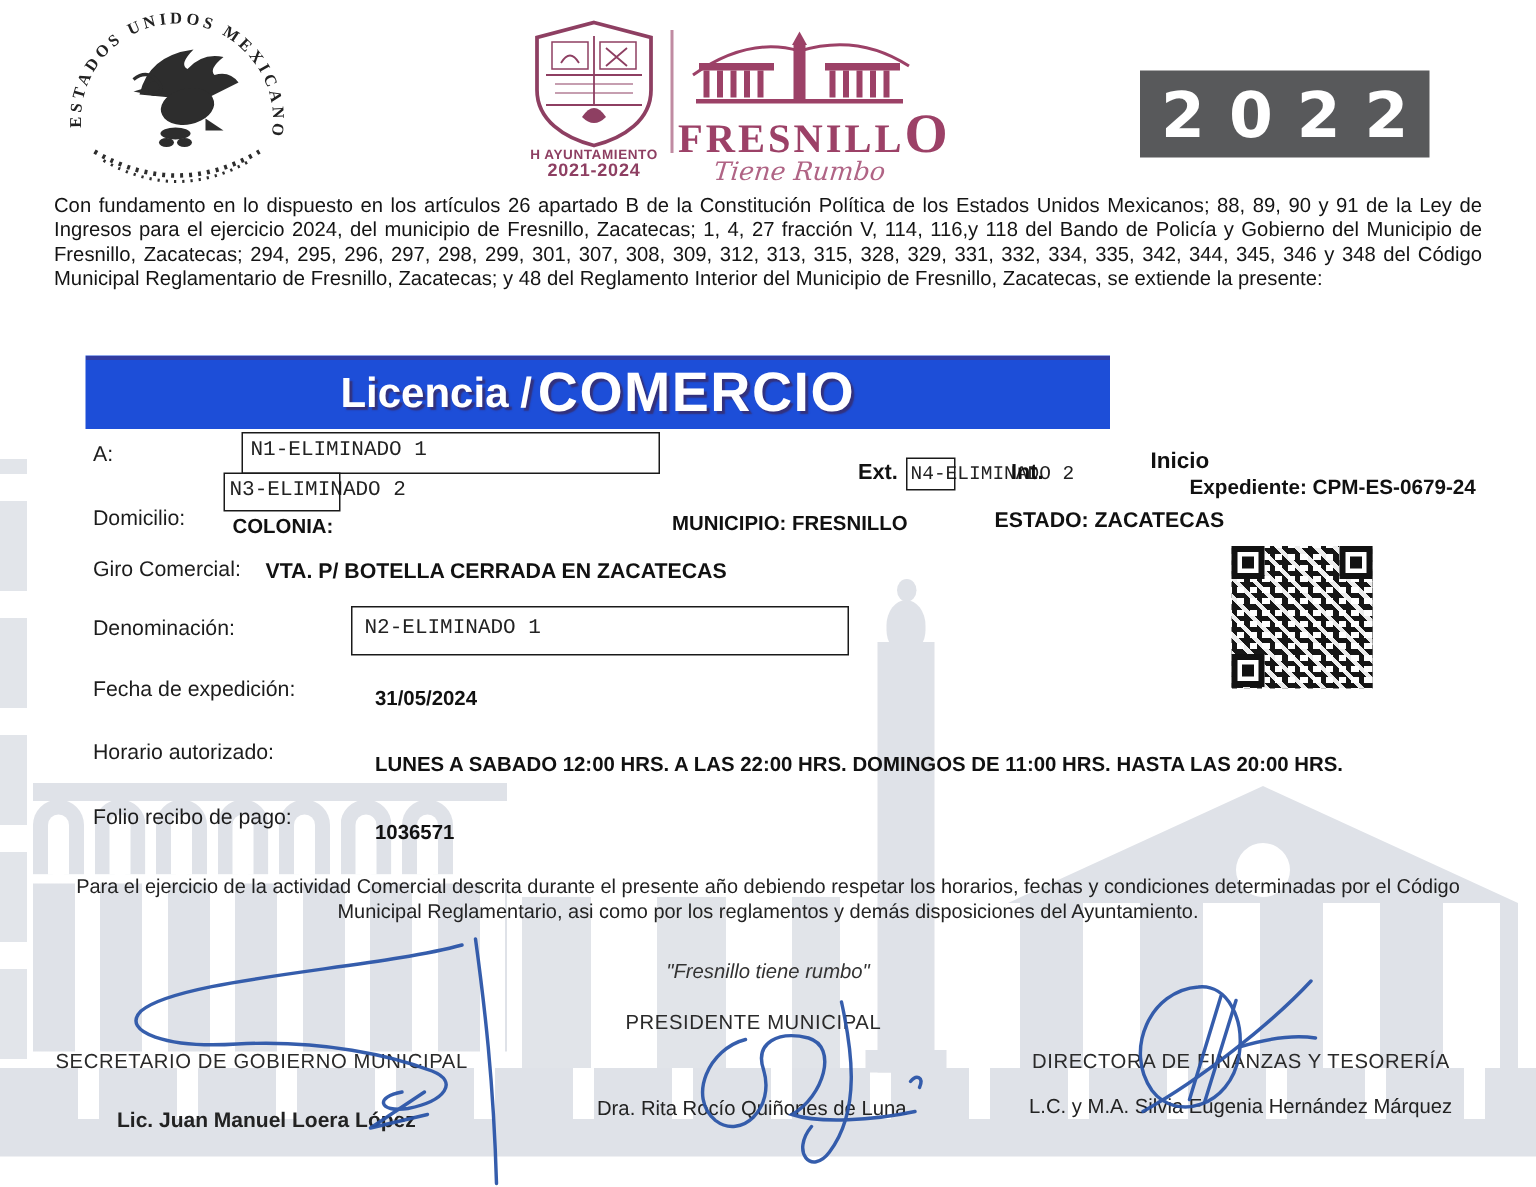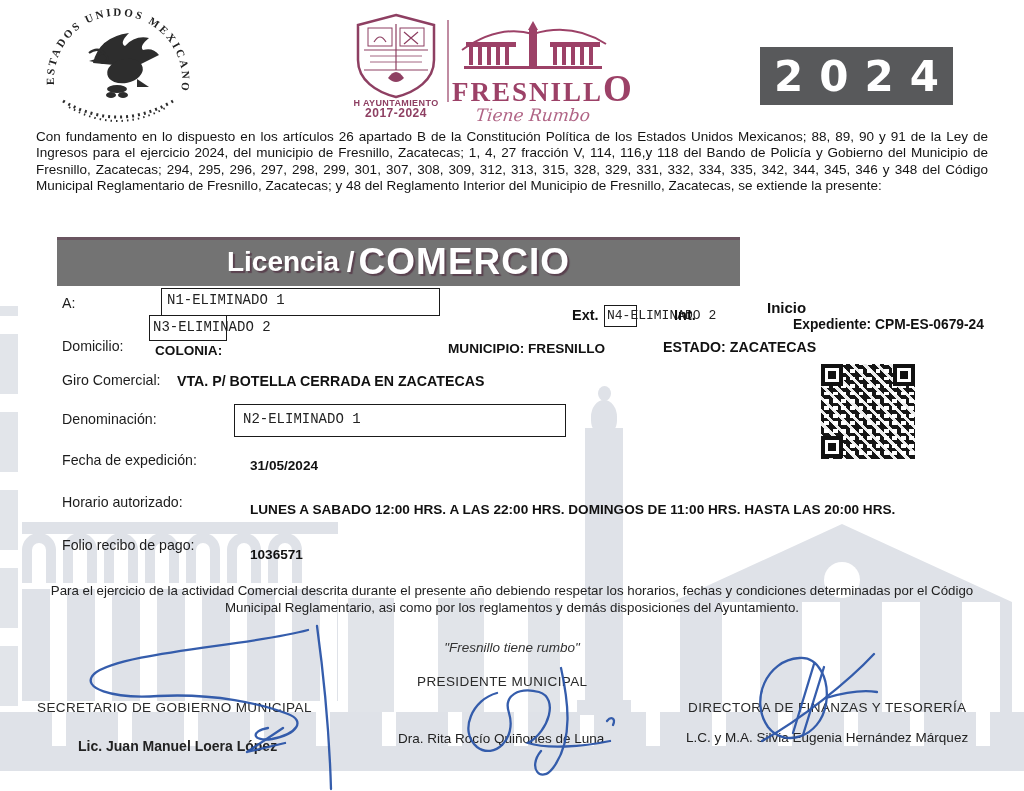--- a/index.html
+++ b/index.html
@@ -45,21 +45,21 @@
   #logo-slogan{font-family:"DejaVu Serif",serif;font-style:italic;color:#b06485;
       font-size:17px;transform:skewX(-6deg);margin-top:0px;}
   #yearbox{left:760px;top:47px;width:193px;height:58px;background:#58595b;z-index:2;
       display:flex;align-items:center;justify-content:center;}
   #yearbox span{font-family:"DejaVu Sans",sans-serif;font-weight:bold;color:#fff;
       font-size:42px;letter-spacing:16px;margin-right:-16px;}
   
   #legal{left:36px;top:129px;width:952px;font-size:13.5px;line-height:16.4px;
       text-align:justify;color:#141414;z-index:2;}
   
-  #banner{left:57px;top:237px;width:683px;height:49px;background:#737373;z-index:2;
+  #banner{left:57px;top:237px;width:683px;height:49px;background:#1d4ed8;z-index:2;
       display:flex;align-items:center;justify-content:center;
       box-shadow:inset 0 3px 0 rgba(90,30,60,.35);}
   #banner .t1{color:#fff;font-weight:bold;font-size:28px;
       text-shadow:2px 2px 1px rgba(70,25,50,.55);margin-right:4px;}
   #banner .t2{color:#fff;font-weight:bold;font-size:37px;letter-spacing:1px;
       text-shadow:2px 2px 1px rgba(70,25,50,.55);}
   #foliobox{left:759px;top:232px;width:231px;height:57px;background:#d9dbdd;z-index:2;}
   #folio-label{position:absolute;left:9px;top:3px;font-weight:bold;font-size:13.5px;color:#111;}
   #folio-sym{position:absolute;left:42px;top:22px;font-family:"Liberation Mono",monospace;
       font-weight:bold;font-size:20px;color:#a23c3c;}
@@ -177,21 +177,21 @@
     <path d="M 48,3 L 86,13 V 48 C 86,68 68,80 48,85 C 28,80 10,68 10,48 V 13 Z" fill="#fff" stroke="#8e3f62" stroke-width="2.5"></path>
     <path d="M 48,12 V 58 M 16,38 H 80 M 16,58 H 80" stroke="#8e3f62" stroke-width="1.2"></path>
     <rect x="20" y="16" width="24" height="18" fill="none" stroke="#8e3f62" stroke-width="1"></rect>
     <rect x="52" y="16" width="24" height="18" fill="none" stroke="#8e3f62" stroke-width="1"></rect>
     <path d="M 26,30 q 6,-10 12,0 M 56,20 l 14,12 M 56,32 l 14,-12" stroke="#8e3f62" stroke-width="1.2" fill="none"></path>
     <path d="M 40,66 q 8,-12 16,0 q -8,8 -16,0" fill="#8e3f62"></path>
     <path d="M 22,44 h 52 M 22,50 h 52" stroke="#8e3f62" stroke-width=".8"></path>
   </svg>
   <div id="shield-caption" class="abs">
     <div>H AYUNTAMIENTO</div>
-    <div class="yr">2017-2024</div>
+    <div class="yr">2021-2024</div>
   </div>
 
   <div id="hdr-divider" class="abs"></div>
 
   <div id="logo" class="abs">
     <svg width="158" height="52" viewBox="0 0 158 52">
       <path d="M 8,30 Q 45,4 79,14 Q 118,2 152,24" fill="none" stroke="#9c4167" stroke-width="2"></path>
       <rect x="12" y="22" width="50" height="5" fill="#9c4167"></rect>
       <rect x="96" y="22" width="50" height="5" fill="#9c4167"></rect>
       <g fill="#9c4167">
@@ -208,21 +208,21 @@
       </g>
       <rect x="75" y="10" width="8" height="36" fill="#9c4167"></rect>
       <path d="M 79,1 L 84,10 H 74 Z" fill="#9c4167"></path>
       <rect x="10" y="46" width="138" height="3" fill="#9c4167"></rect>
     </svg>
     <div id="logo-name"><span>FRESNILL</span><span class="bigO">O</span></div>
     <div id="logo-slogan">Tiene Rumbo</div>
   </div>
 
   <div id="yearbox" class="abs">
-    <span>2024</span>
+    <span>2022</span>
   </div>
 
   <div id="legal" class="abs">Con fundamento en lo dispuesto en los artículos 26 apartado B de la Constitución Política de los Estados Unidos Mexicanos; 88, 89, 90 y 91 de la Ley de Ingresos para el ejercicio 2024, del municipio de Fresnillo, Zacatecas; 1, 4, 27 fracción V, 114, 116,y 118 del Bando de Policía y Gobierno del Municipio de Fresnillo, Zacatecas; 294, 295, 296, 297, 298, 299, 301, 307, 308, 309, 312, 313, 315, 328, 329, 331, 332, 334, 335, 342, 344, 345, 346 y 348 del Código Municipal Reglamentario de Fresnillo, Zacatecas; y 48 del Reglamento Interior del Municipio de Fresnillo, Zacatecas, se extiende la presente:</div>
 
   <div id="banner" class="abs">
     <span class="t1">Licencia /</span>
     <span class="t2">COMERCIO</span>
   </div>
 
 

